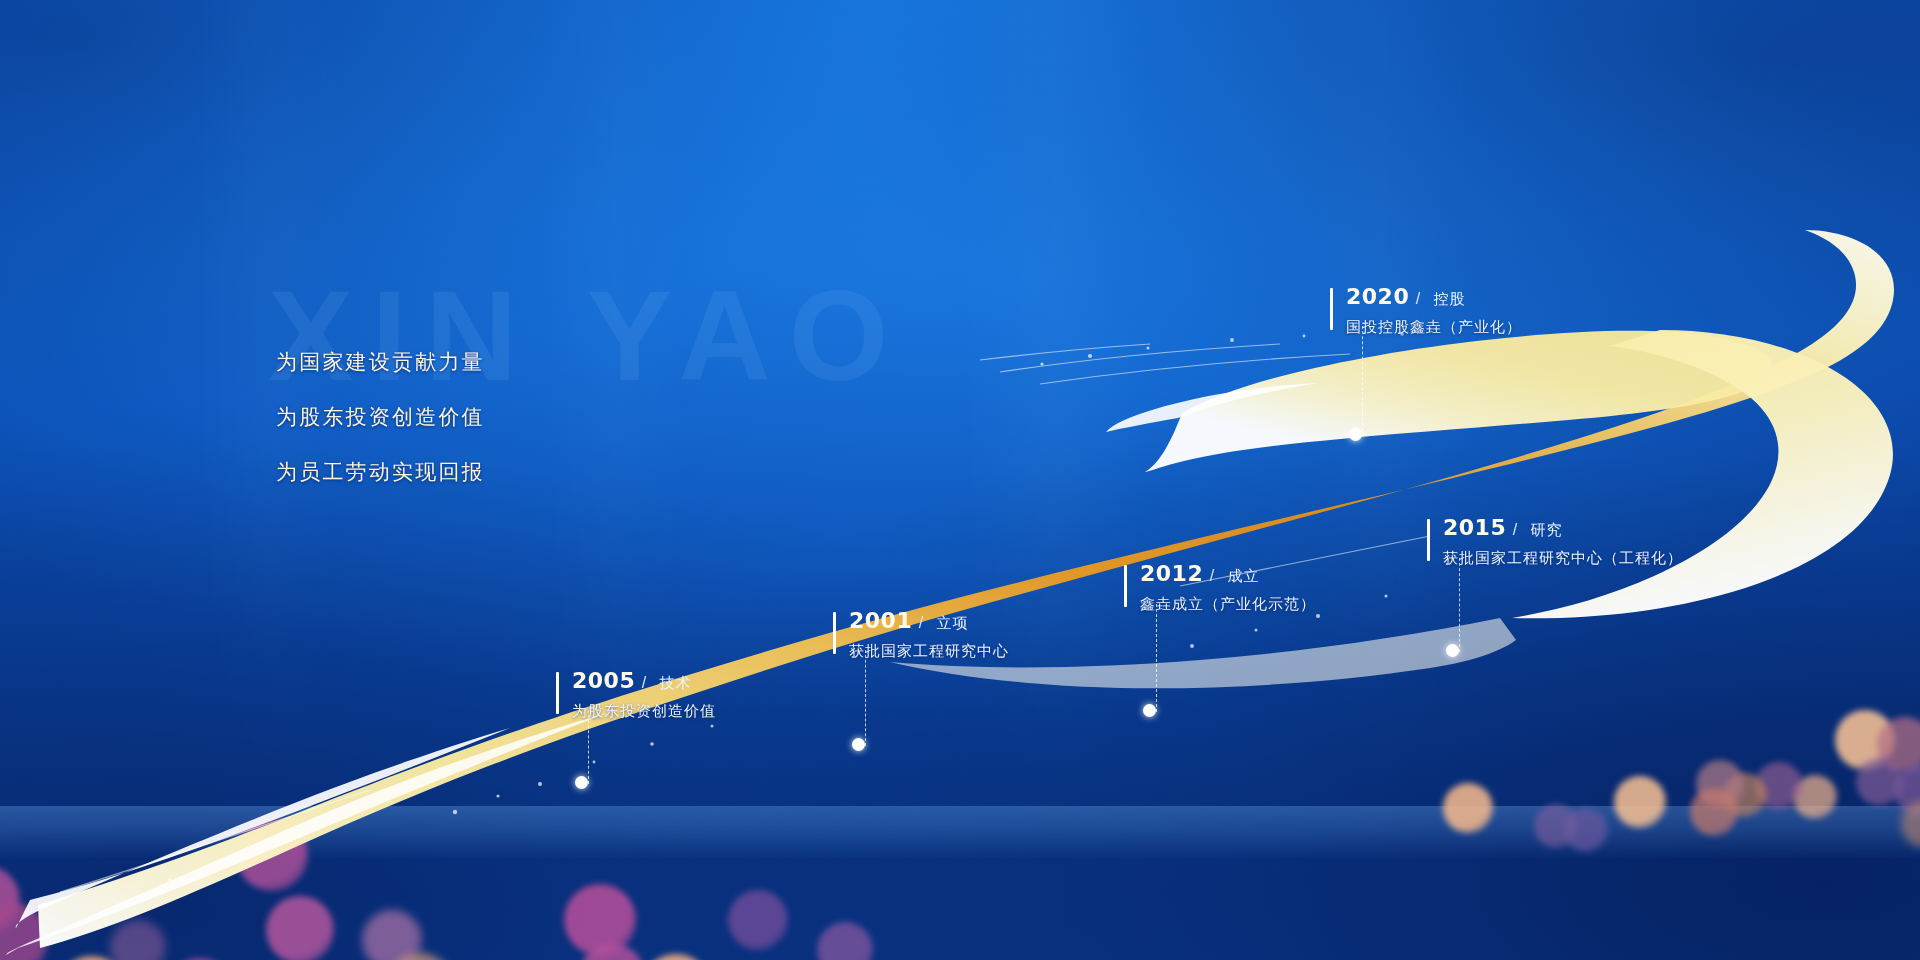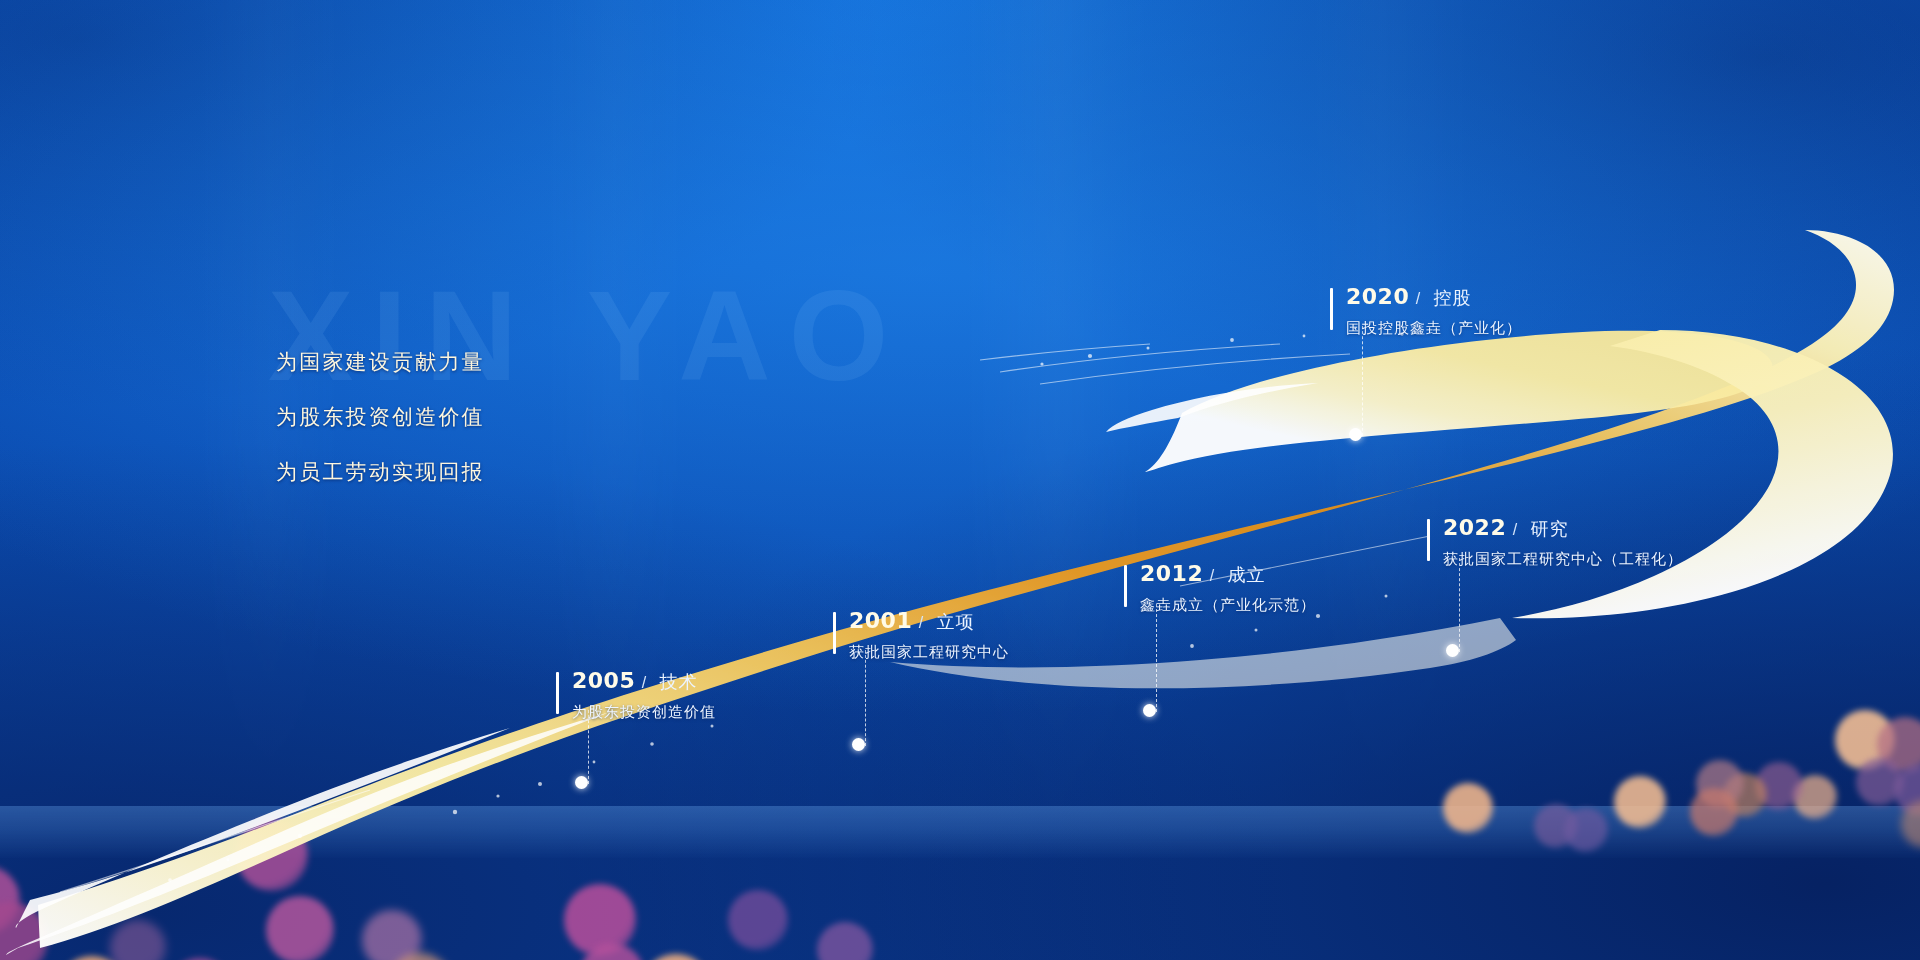--- a/index.html
+++ b/index.html
@@ -99,21 +99,21 @@
   .tl-bar{
     position:absolute;left:0;top:0;
     width:3px;height:42px;background:#ffffff;border-radius:1px;
   }
   .tl-text{position:absolute;left:16px;top:-4px;white-space:nowrap;}
   .tl-year{
     font-size:22px;font-weight:700;color:#fffbe8;letter-spacing:.5px;
     font-family:"DejaVu Sans","Liberation Sans",sans-serif;
   }
   .tl-tag{
-    font-size:18px;color:#ecf4ff;margin-left:7px;letter-spacing:1px;
+    font-size:15px;color:#ecf4ff;margin-left:7px;letter-spacing:1px;
     font-family:Liberation Serif, serif;
   }
   .tl-sep{font-size:16px;color:#d6e6fb;margin:0 2px;}
   .tl-desc{
     margin-top:9px;font-size:15px;color:#eef5ff;letter-spacing:1px;
     font-family:Liberation Mono, monospace;
     text-shadow:0 1px 3px rgba(4,30,90,.6);
   }
   .tl-dash{
     position:absolute;width:0;
@@ -339,21 +339,21 @@
         <div class="tl-text">
           <div><span class="tl-year">2012</span><span class="tl-sep"> / </span><span class="tl-tag">成立</span></div>
           <div class="tl-desc">鑫垚成立（产业化示范）</div>
         </div>
       </div>
       <div class="tl-dash" style="left: 1459px; top: 558px; height: 94px;"></div>
       <div class="tl-dot" style="left: 1446px; top: 644px;"></div>
       <div class="tl-item" style="left: 1427px; top: 519px;">
         <div class="tl-bar"></div>
         <div class="tl-text">
-          <div><span class="tl-year">2022</span><span class="tl-sep"> / </span><span class="tl-tag">研究</span></div>
+          <div><span class="tl-year">2015</span><span class="tl-sep"> / </span><span class="tl-tag">研究</span></div>
           <div class="tl-desc">获批国家工程研究中心（工程化）</div>
         </div>
       </div>
       <div class="tl-dash" style="left: 1362px; top: 326px; height: 110px;"></div>
       <div class="tl-dot" style="left: 1349px; top: 428px;"></div>
       <div class="tl-item" style="left: 1330px; top: 288px;">
         <div class="tl-bar"></div>
         <div class="tl-text">
           <div><span class="tl-year">2020</span><span class="tl-sep"> / </span><span class="tl-tag">控股</span></div>
           <div class="tl-desc">国投控股鑫垚（产业化）</div>

